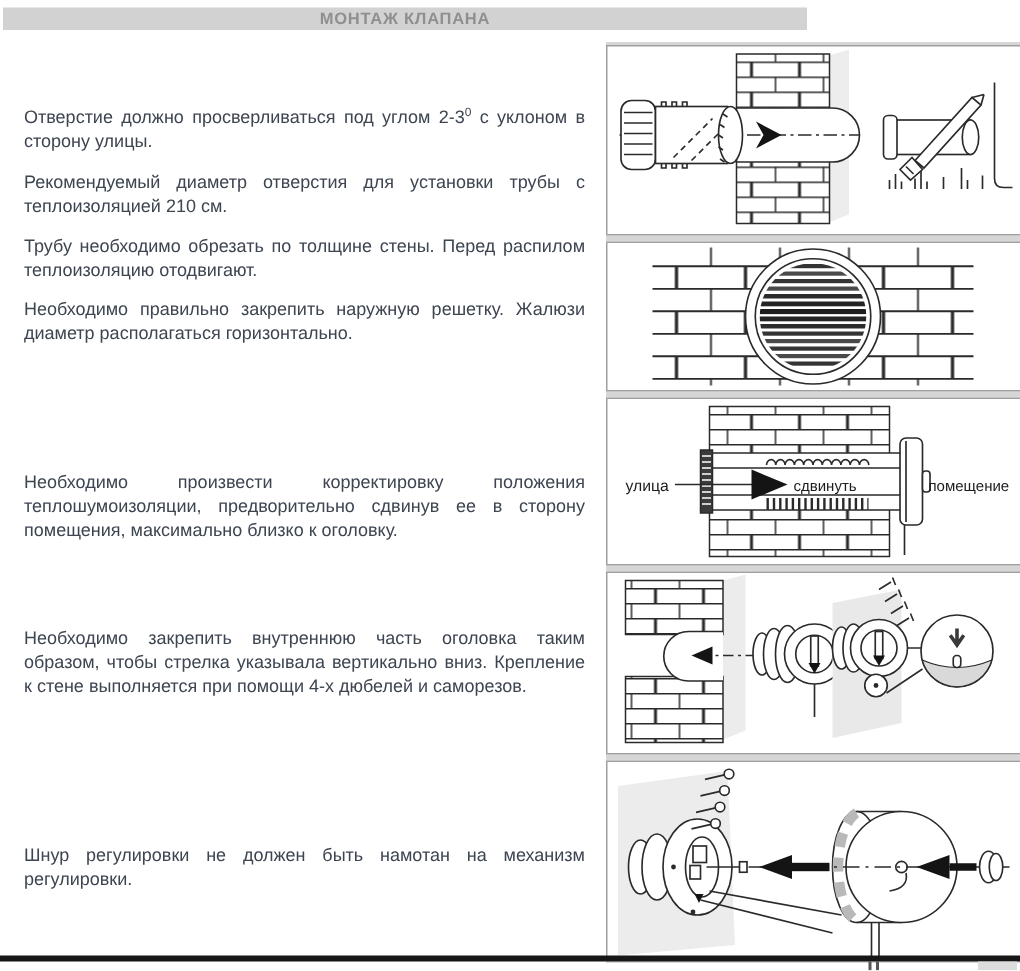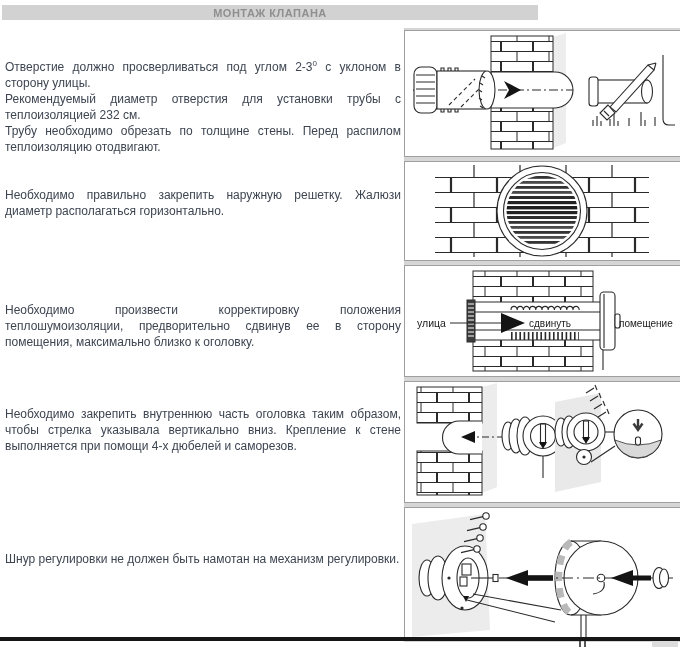--- a/index.html
+++ b/index.html
@@ -6,21 +6,21 @@
   html,body { background:#ffffff; }
   body { font-family:"Liberation Sans", sans-serif; }
   .page { position:relative; width:680px; height:647px; background:#fff; overflow:hidden; }
 
   .header-bar { position:absolute; left:2px; top:5px; width:536px; height:15px;
                 background:#d2d2d2; display:flex; align-items:center; justify-content:center; }
   .header-bar span { font-size:11px; font-weight:bold; color:#8f8f8f; letter-spacing:.5px; }
 
   .step { position:absolute; left:5px; width:396px; color:#3d4551; font-size:12px;
           line-height:16px; text-align:justify; }
-  .step p { margin:0; }
+  .step p { margin:11px; }
   .step sup { font-size:8px; line-height:0; }
 
   .right-col { position:absolute; left:404px; top:28px; width:276px; height:614px; background:#d6d6d6; }
   .panel { position:absolute; left:0; width:303px; background:#fff; border:1px solid #9f9f9f; overflow:hidden; }
   .panel svg { display:block; }
 
   svg .k  { stroke:#2a2a2a; fill:none; stroke-width:1.1; }
   svg .kw { stroke:#2a2a2a; fill:#ffffff; stroke-width:1.1; }
   svg .kb { fill:#141414; stroke:none; }
   svg text { font-family:"Liberation Sans", sans-serif; fill:#1c1c1c; }
@@ -33,21 +33,21 @@
 <body>
 
 <div class="page">
 
   <div class="header-bar">
     <span>МОНТАЖ КЛАПАНА</span>
   </div>
 
   <section class="step" style="top:59px">
     <p><span>Отверстие должно просверливаться под углом 2-3</span><sup>0</sup><span> с уклоном в сторону улицы.</span></p>
-    <p>Рекомендуемый диаметр отверстия для установки трубы с теплоизоля­цией 232 см.</p>
+    <p>Рекомендуемый диаметр отверстия для установки трубы с теплоизоля­цией 210 см.</p>
     <p>Трубу необходимо обрезать по толщине стены. Перед распилом тепло­изоляцию отодвигают.</p>
   </section>
 
   <section class="step" style="top:187px">
     <p>Необходимо правильно закрепить наружную решетку. Жалюзи диаметр располагаться горизонтально.</p>
   </section>
 
   <section class="step" style="top:302px">
     <p>Необходимо произвести корректировку положения теплошумоизоляции, предворительно сдвинув ее в сторону помещения, максимально близко к оголовку.</p>
   </section>

